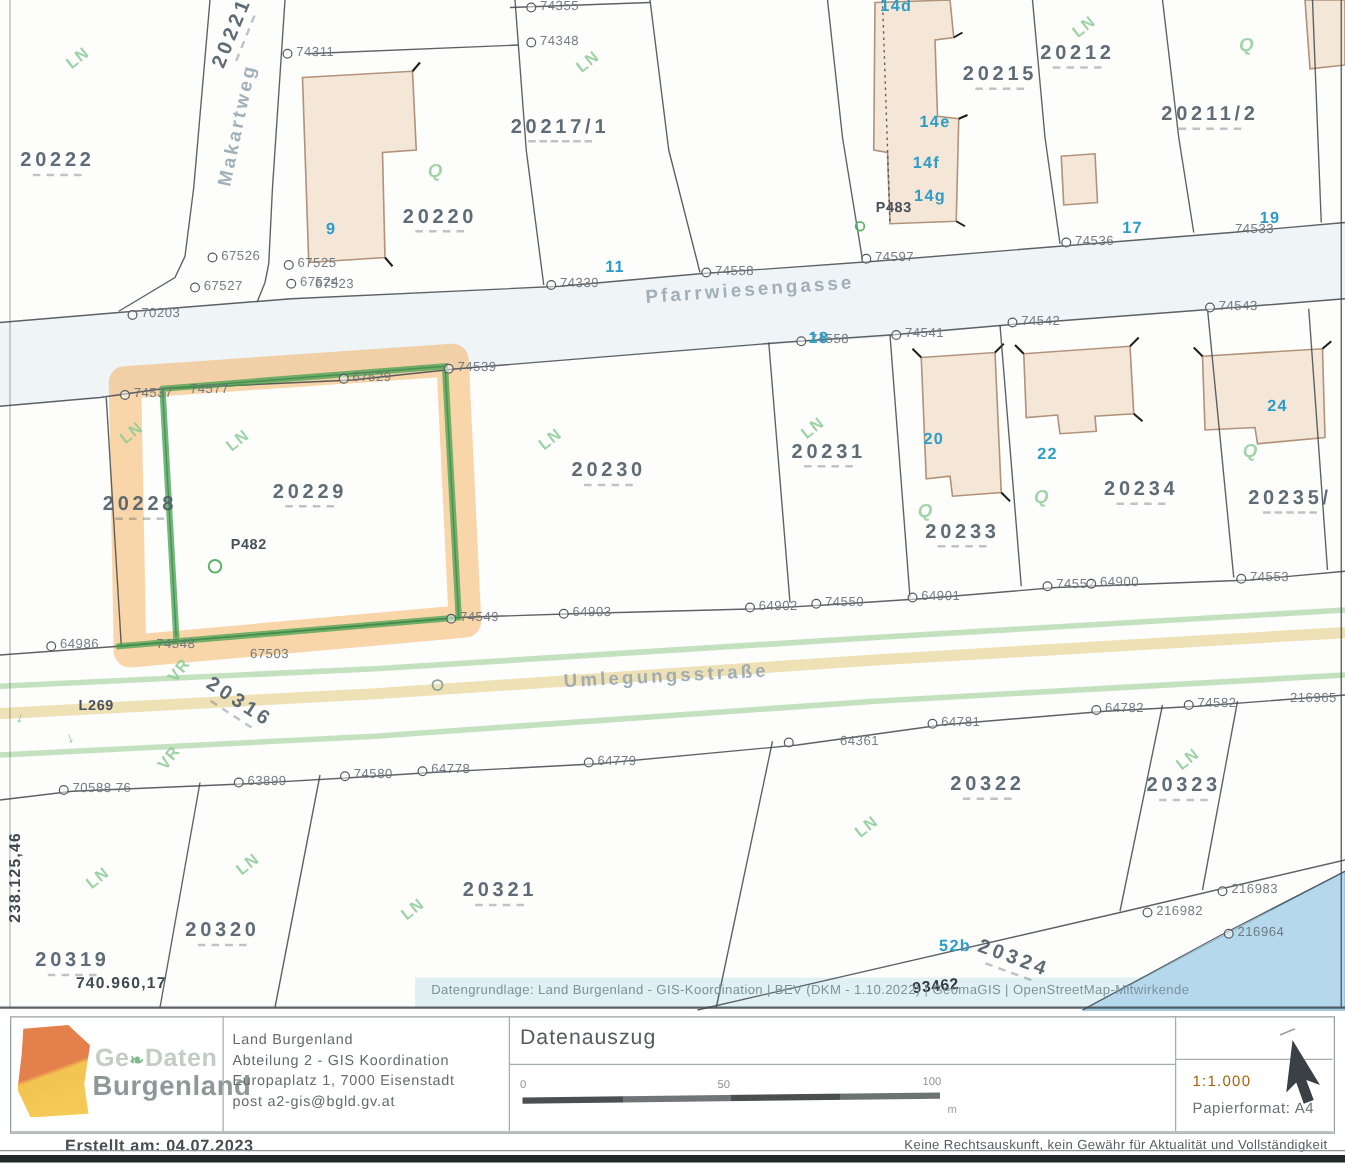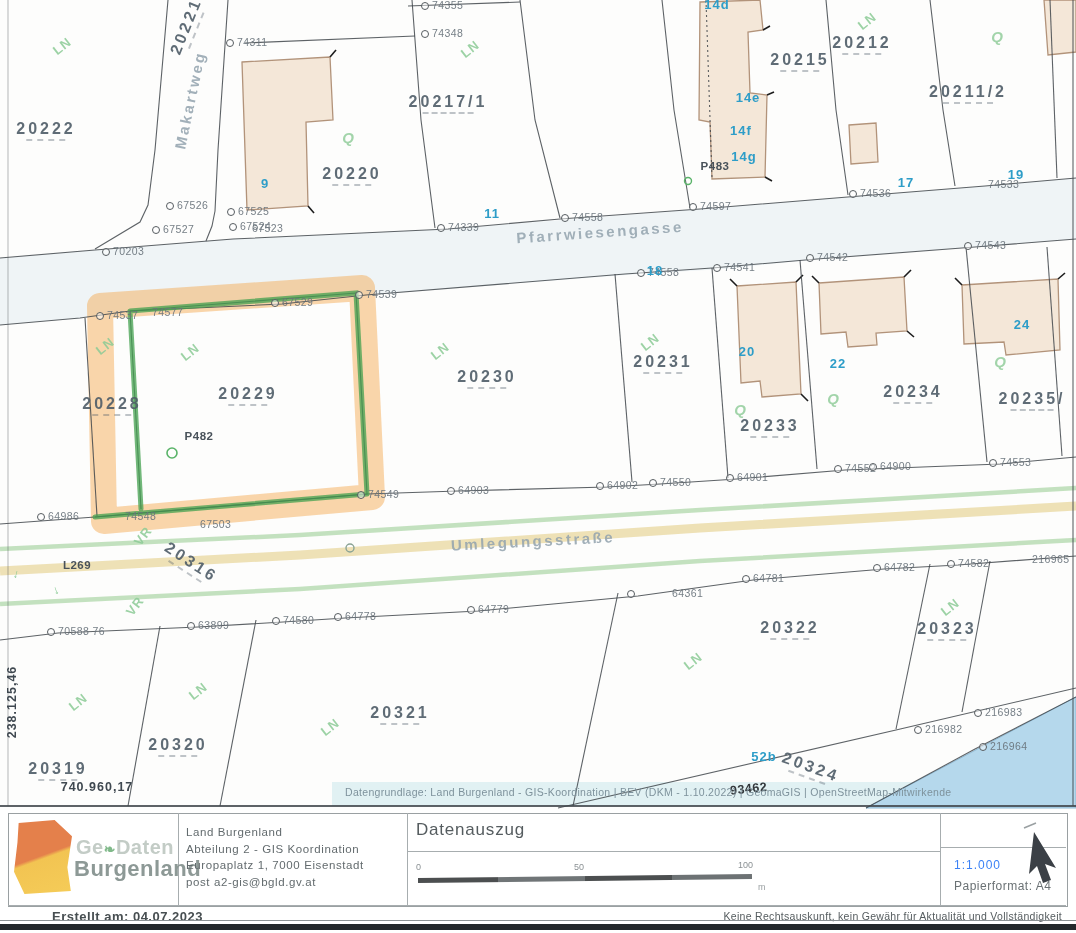--- a/index.html
+++ b/index.html
@@ -42,21 +42,21 @@
         color:#8d9996;letter-spacing:.5px;}
   #address{position:absolute;left:186px;top:14px;font-size:11.5px;color:#636b6e;
         line-height:1.45;letter-spacing:.6px;}
   #datenauszug-title{position:absolute;left:416px;top:10px;font-size:17px;color:#555c5f;
         letter-spacing:.8px;}
   #scalebar{position:absolute;left:418px;top:66px;width:334px;height:5px;
         background:linear-gradient(90deg,#4c4f50 0 24%,#707577 24% 50%,#4c4f50 50% 76%,#6d7274 76% 100%);
         transform:rotate(-.7deg);}
   .scaletick{position:absolute;font-size:9px;color:#8b9194;}
   #scaleunit{position:absolute;left:758px;top:72px;font-size:9px;color:#9aa0a2;}
-  #ratio{position:absolute;left:954px;top:48px;font-size:12px;color:#3b82f6;letter-spacing:1px;}
+  #ratio{position:absolute;left:954px;top:48px;font-size:12px;color:#a16207;letter-spacing:1px;}
   #paper{position:absolute;left:954px;top:69px;font-size:12px;color:#6a7174;letter-spacing:.5px;}
   #created{position:absolute;left:14px;top:99px;font-size:13px;font-weight:bold;
         color:#474e51;letter-spacing:.5px;padding-left:38px;}
   #disclaimer{position:absolute;right:14px;top:100px;font-size:10.5px;color:#555c5f;
         letter-spacing:.3px;}
   #bottombar-thin{position:absolute;left:0;top:110px;width:1076px;height:1px;background:#8c9294;}
   #bottombar{position:absolute;left:0;top:114px;width:1076px;height:6px;background:#23282b;}
 </style>
 </head>
 <body>

